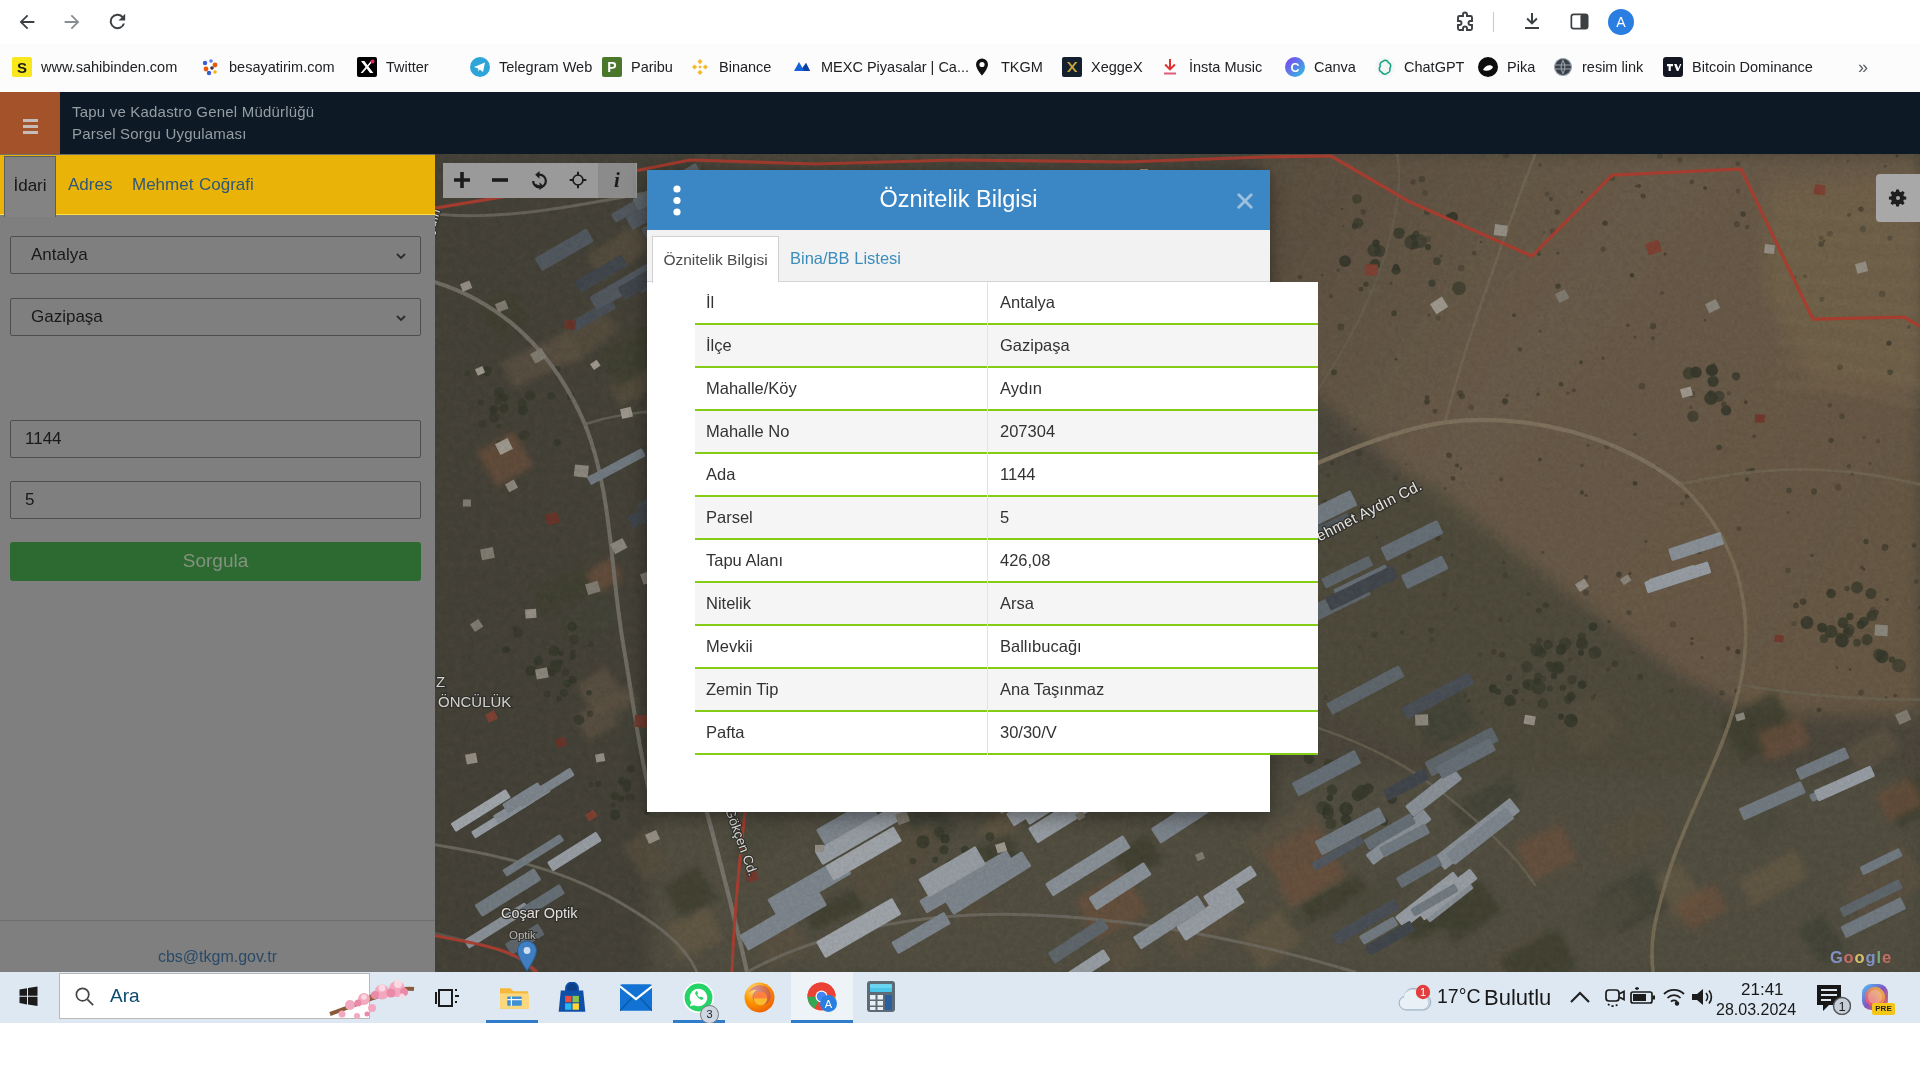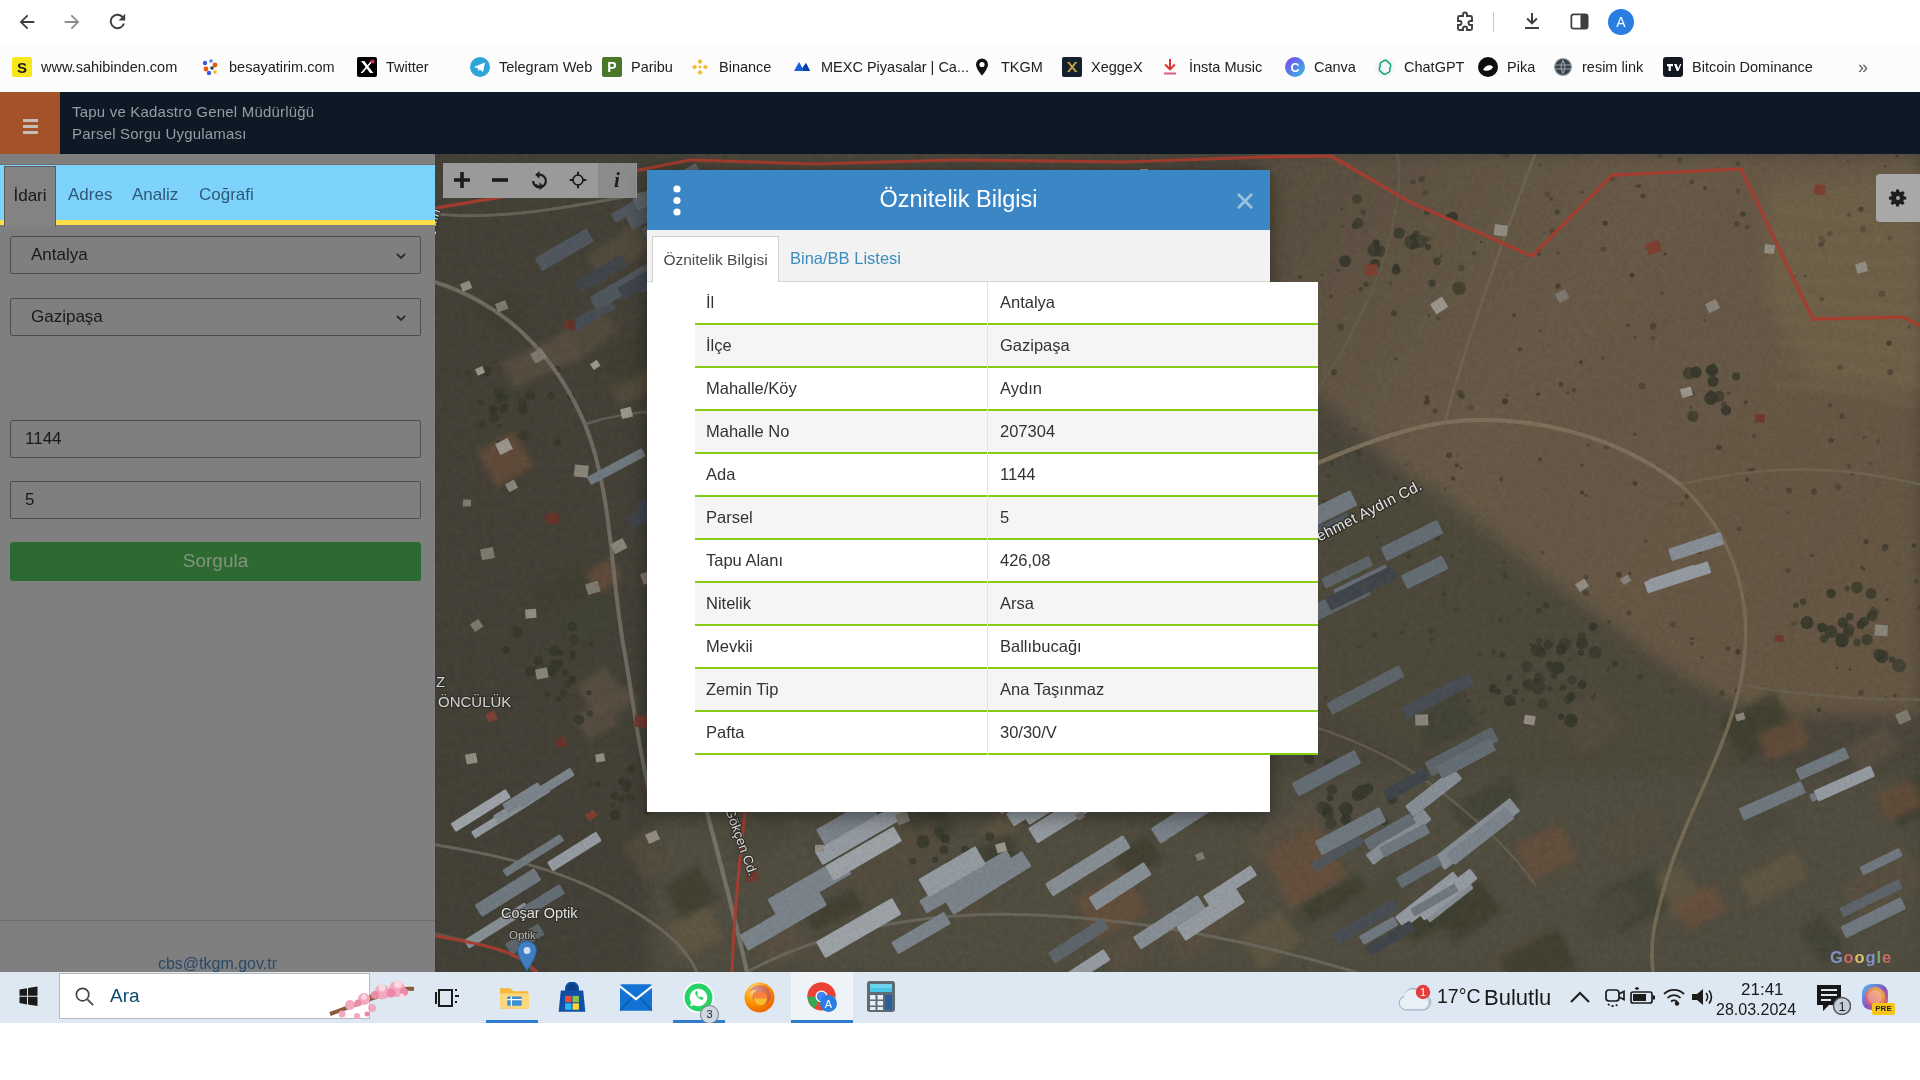--- a/index.html
+++ b/index.html
@@ -20,33 +20,33 @@
   .bm { position:absolute; top:0; height:46px; display:flex; align-items:center; font-size:14.5px; color:#202124; }
   .bm .ic { width:20px; height:20px; margin-right:9px; flex:0 0 auto; }
   
   #page { position:absolute; left:0; top:92px; width:1920px; height:880px; background:#7f7f7f; }
   #appheader { position:absolute; left:0; top:0; width:1920px; height:62px; background:#0d1a26; }
   #burger { position:absolute; left:0; top:0; width:60px; height:62px; background:#a4522a; }
   .hbar { position:absolute; left:23px; width:15px; height:3px; background:#c4bcb6; }
   .htitle { position:absolute; left:72px; color:#969da3; font-size:15px; letter-spacing:0.2px; }
   
   #sidebar { position:absolute; left:0; top:62px; width:435px; height:818px; background:#7f7f7f; }
-  #tabrow { position:absolute; left:0; top:0; width:435px; height:61px; background:#7dd3fc; border-top:1px solid #6f6f6f; border-bottom:5px solid #fde047;margin-top:10px;}
+  #tabrow { position:absolute; left:0; top:0; width:435px; height:61px; background:#eab308; border-top:1px solid #6f6f6f; border-bottom:1px solid #fde047;}
   #tab-idari { position:absolute; left:4px; top:1px; width:52px; height:61px; background:#838383;
     border:1px solid #5d5d5d; border-bottom:none; color:#171717; font-size:17px; line-height:58px; text-align:center;}
   .tablink { position:absolute; top:0; height:60px; line-height:60px; color:#2f5878; font-size:17px; }
   .sel,.inp { position:absolute; left:10px; width:411px; height:38px; background:#7f7f7f;
     border:1px solid #4e4e4e; border-radius:2px; color:#191919; font-size:17px; line-height:36px; }
   .sel { padding-left:20px; }
   .inp { padding-left:14px; }
   .chev { position:absolute; right:14px; top:14px; width:10px; height:10px; }
   #sorgula { position:absolute; left:10px; top:388px; width:411px; height:39px; background:#2d6a31;
     border-radius:3px; color:#84927f; font-size:19px; text-align:center; line-height:38px; }
   #sbfooter { position:absolute; left:0; top:766px; width:435px; height:52px; border-top:1px solid #6e6e6e;
-    text-align:center; color:#2a4a68; font-size:16px; padding-top:34px; }
+    text-align:center; color:#2a4a68; font-size:16px; padding-top:27px; }
   
   #map { position:absolute; left:435px; top:62px; width:1485px; height:818px; background:#5d5244; }
   
   #maptools { position:absolute; left:443px; top:71px; width:194px; height:35px; background:#9a9a9a; }
   .mtbtn { position:absolute; top:0; width:38px; height:35px; color:#1c1c1c; text-align:center; font-size:21px; line-height:34px;}
   #gearbtn { position:absolute; left:1876px; top:82px; width:44px; height:48px; background:#a8a8a8; border-radius:4px 0 0 4px; }
   
   #modal { position:absolute; left:647px; top:78px; width:623px; height:642px; background:#fff;
     box-shadow:0 4px 18px rgba(0,0,0,0.4); }
   #mhead { position:absolute; left:0; top:0; width:623px; height:60px; background:#3b87c6; }
@@ -999,21 +999,21 @@
         <text x="1430.5" y="808" fill="#8291c5">g</text>
         <text x="1441.5" y="808" fill="#74ab7c">l</text>
         <text x="1447" y="808" fill="#c66d63">e</text>
       </g>
     </svg>
 
   <div id="sidebar">
     <div id="tabrow">
       <div id="tab-idari">İdari</div>
       <div class="tablink" style="left:68px">Adres</div>
-      <div class="tablink" style="left:132px">Analiz</div>
+      <div class="tablink" style="left:132px">Mehmet</div>
       <div class="tablink" style="left:199px">Coğrafi</div>
     </div>
     <div class="sel" style="top:82px">Antalya<svg class="chev" viewBox="0 0 10 10">
           <path d="M1 3l4 4 4-4" fill="none" stroke="#2b2b2b" stroke-width="1.8"></path>
         </svg></div>
     <div class="sel" style="top:144px">Gazipaşa<svg class="chev" viewBox="0 0 10 10">
           <path d="M1 3l4 4 4-4" fill="none" stroke="#2b2b2b" stroke-width="1.8"></path>
         </svg></div>
     <div class="inp" style="top:266px">1144</div>
     <div class="inp" style="top:327px">5</div>

